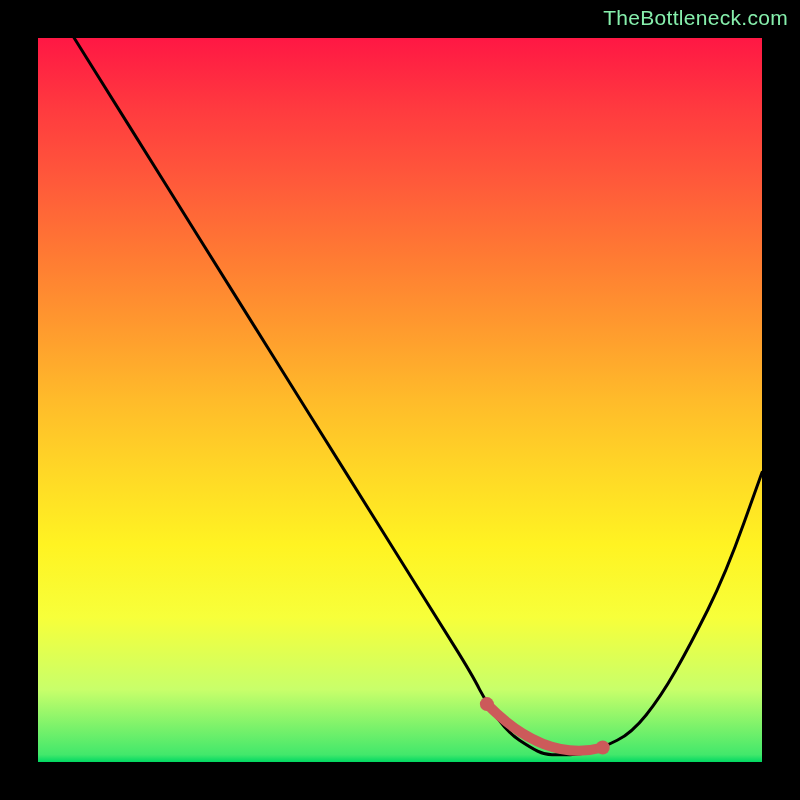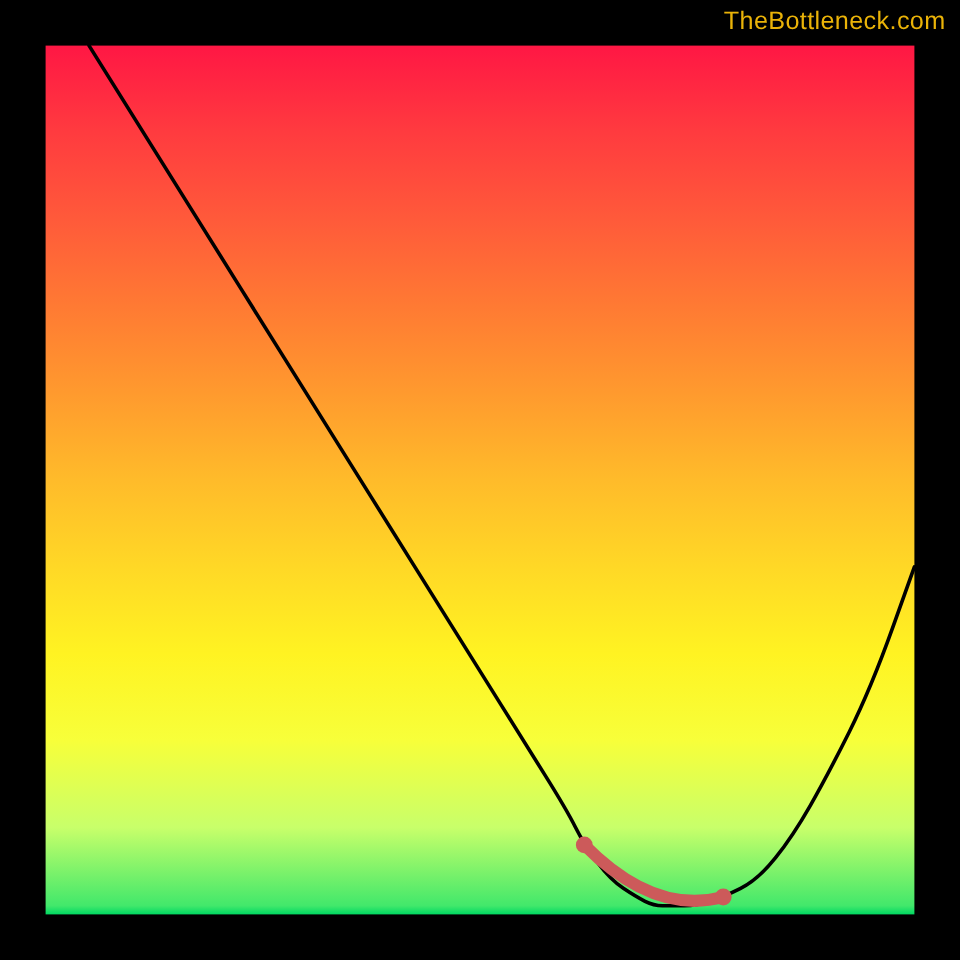--- a/index.html
+++ b/index.html
@@ -35,21 +35,21 @@
       #f7ff3a 80%,
       #c8ff6a 90%,
       #42e86b 99%,
       #00d862 100%
     );
   }
   .watermark {
     position: absolute;
     top: 6px;
     right: 12px;
-    color: #eab308;
+    color: #86efac;
     font-size: 21px;
     font-weight: 500;
     letter-spacing: 0.3px;
   }
   svg.curve {
     position: absolute;
     left: 0;
     top: 0;
     width: 724px;
     height: 724px;

